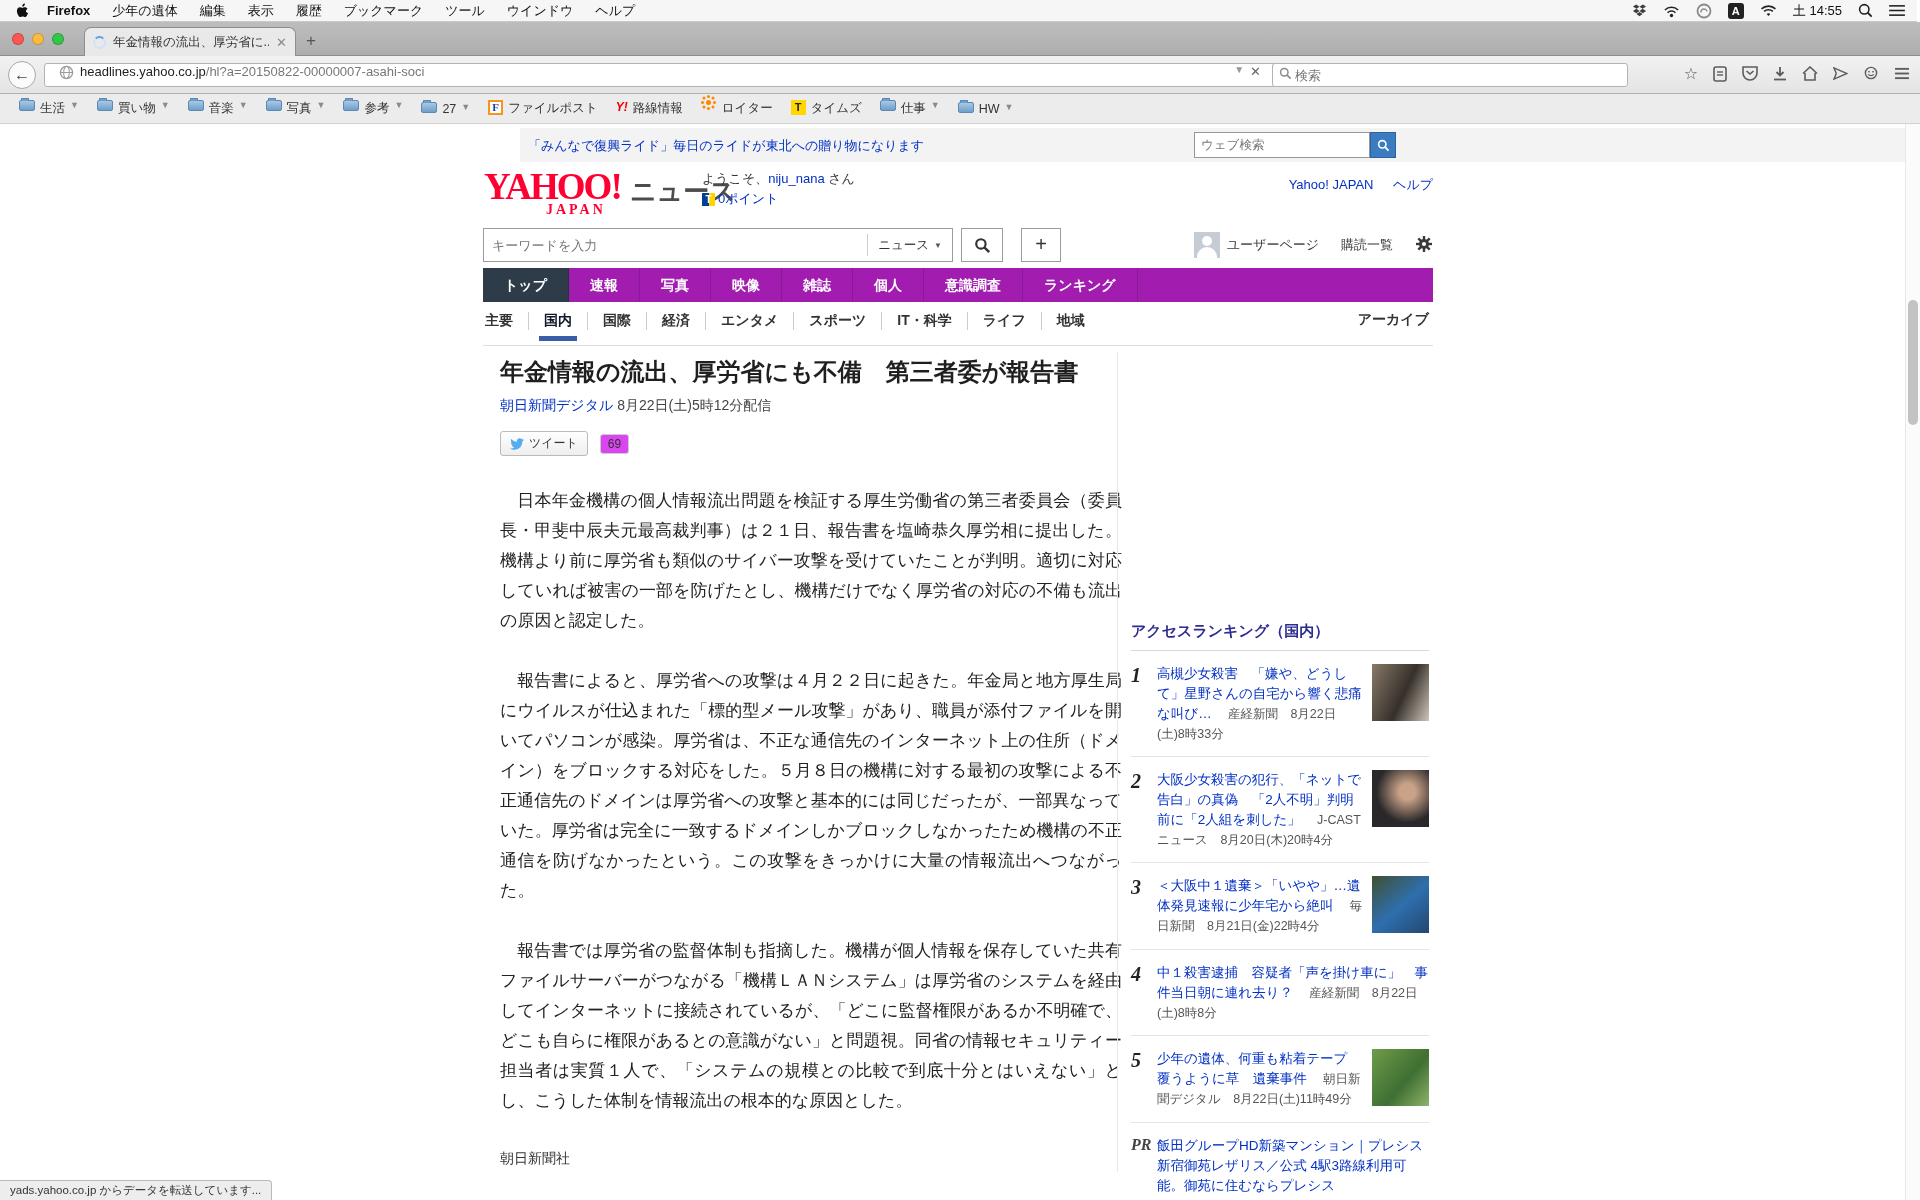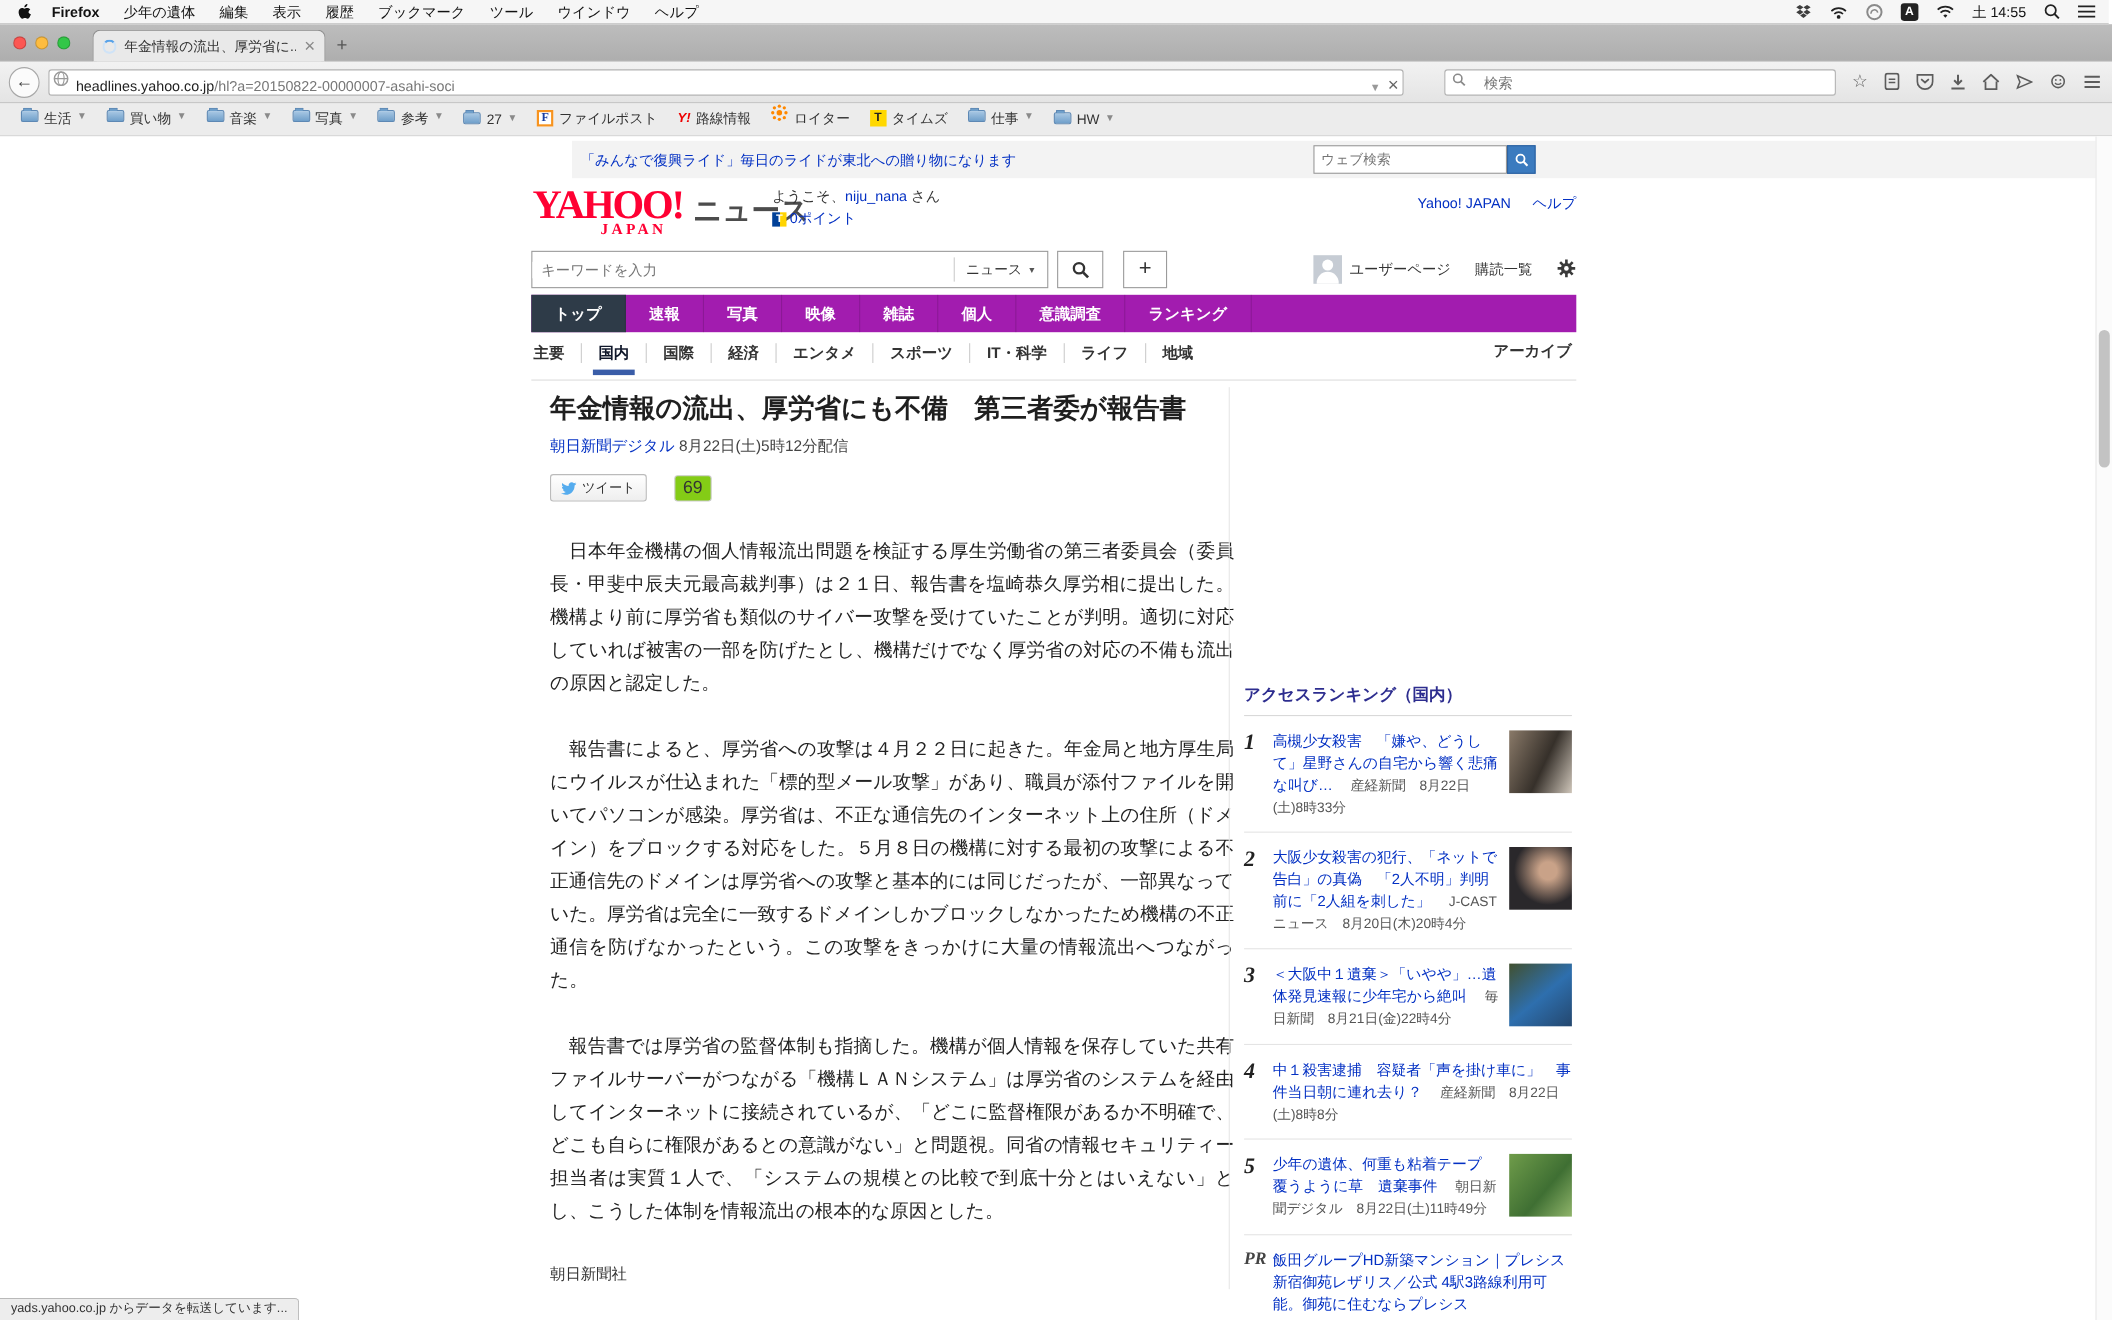--- a/index.html
+++ b/index.html
@@ -23,27 +23,27 @@
   .tl.max{ left:52px; background:#33c748; }
   .tab { position:absolute; left:84px; top:5px; width:212px; height:29px; background:#e9e9e9; border:1px solid #8e8e8e; border-bottom:none; border-radius:7px 7px 0 0; display:flex; align-items:center; padding:0 8px; gap:7px; font-size:12.5px; color:#333; }
   .tab .title { flex:1; white-space:nowrap; overflow:hidden; }
   .spinner { width:13px; height:13px; border:2.5px solid #cfe3f7; border-top-color:#58a2e8; border-radius:50%; flex-shrink:0; }
   .tab .x { color:#888; font-size:13px; }
   .newtab { position:absolute; left:306px; top:10px; color:#555; font-size:17px; line-height:17px; }
 
   
   #navbar { position:absolute; top:56px; left:0; right:0; height:38px; background:linear-gradient(#f2f2f2,#e4e4e4); border-bottom:1px solid #b2b2b2; }
   .backbtn { position:absolute; left:8px; top:5px; width:28px; height:28px; border-radius:50%; background:#fbfbfb; border:1px solid #a8a8a8; color:#444; font-size:16px; text-align:center; line-height:26px; }
-  .urlbar { position:absolute; left:44px; top:7px; width:1232px; height:24px; background:#fff; border:1px solid #b3b3b3; border-radius:3px; display:flex; align-items:flex-end; padding:0 3px; font-size:13px; gap:6px;}
+  .urlbar { position:absolute; left:44px; top:7px; width:1232px; height:24px; background:#fff; border:1px solid #b3b3b3; border-radius:3px; display:flex; align-items:flex-start; padding:0 14px; font-size:13px; gap:6px;}
   .urlbar .host { color:#222; }
   .urlbar .path { color:#777; }
   .urlbar .spring { flex:1; }
   .urlbar .dd { color:#999; font-size:10px; }
   .urlbar .stop { color:#666; font-size:13px; font-weight:bold; }
-  .ffsearch { position:absolute; left:1313px; top:7px; width:356px; height:24px; background:#fff; border:1px solid #b3b3b3; border-radius:3px; display:flex; align-items:center; padding:0 6px; gap:16px; }
+  .ffsearch { position:absolute; left:1272px; top:7px; width:356px; height:24px; background:#fff; border:1px solid #b3b3b3; border-radius:3px; display:flex; align-items:center; padding:0 6px; gap:3px; }
   .ffsearch input { border:none; outline:none; flex:1; font-size:13px; font-family:inherit; background:transparent; }
   .tbicons { position:absolute; right:10px; top:8px; display:flex; align-items:center; gap:15px; color:#5c5c5c; }
   .tbicons span, .tbicons svg { display:block; }
   .gl { font-size:15px; line-height:22px; }
 
   
   #bmbar { position:absolute; top:94px; left:0; right:0; height:30px; background:#ececec; border-bottom:1px solid #d2d2d2; display:flex; align-items:center; padding-left:10px; font-size:12.5px; color:#333; }
   .bm { display:flex; gap:5px; padding:3px 9px; white-space:nowrap; }
   .fold { width:16px; height:11px; background:linear-gradient(#a9c8e4,#6f9fca); border:1px solid #5d88b4; border-radius:2px; position:relative; }
   .fold::before { content:""; position:absolute; left:1px; top:-3px; width:6px; height:2px; background:#6f9fca; border:1px solid #5d88b4; border-bottom:none; border-radius:1px 1px 0 0; }
@@ -97,21 +97,21 @@
   .subnav li.cur { color:#0f172a; position:relative; }
   .subnav li.cur::after { content:""; position:absolute; left:10px; right:10px; bottom:-11px; height:5px; background:#3a5da8; }
   .archive { position:absolute; right:4px; top:5px; font-weight:bold; color:#333; }
 
   .article { position:absolute; left:500px; top:232px; width:622px; }
   .article h1 { font-size:24px; line-height:32px; color:#1f1f1f; }
   .byline { margin-top:9px; font-size:14px; color:#444; }
   .byline a { color:#0330c3; text-decoration:none; }
   .tweetrow { margin-top:16px; display:flex; align-items:center; }
   .twbtn { display:flex; align-items:center; gap:5px; border:1px solid #bbb; border-radius:3px; background:linear-gradient(#fff,#eee); font-size:12px; color:#333; padding:3px 9px; }
-  .twcount { margin-left:25px; border:1px solid #ccc; border-radius:3px; background:#84cc16; font-size:16px; color:#333; padding:2px 7px; }
+  .twcount { margin-left:12px; border:1px solid #ccc; border-radius:3px; background:#d946ef; font-size:12px; color:#333; padding:2px 7px; }
   .article p.body { margin-top:30px; font-size:17px; line-height:30px; color:#222; text-align:justify; }
   .sig { margin-top:34px; font-size:14px; color:#333; }
 
   .vsep { position:absolute; left:1117px; top:228px; width:1px; height:820px; background:#e7e7e7; }
 
   .sidebar { position:absolute; left:1131px; top:498px; width:298px; }
   .sb-h { font-size:15px; font-weight:bold; color:#2d2d8f; padding-bottom:9px; border-bottom:1px solid #d9d9d9; }
   .rk-item { display:flex; padding:13px 0 12px; border-bottom:1px solid #e4e4e4; }
   .rk-num { width:26px; flex-shrink:0; font-family:"Liberation Serif",serif; font-style:italic; font-weight:bold; font-size:20px; color:#222; }
   .rk-body { flex:1; font-size:13.5px; line-height:20px; }

